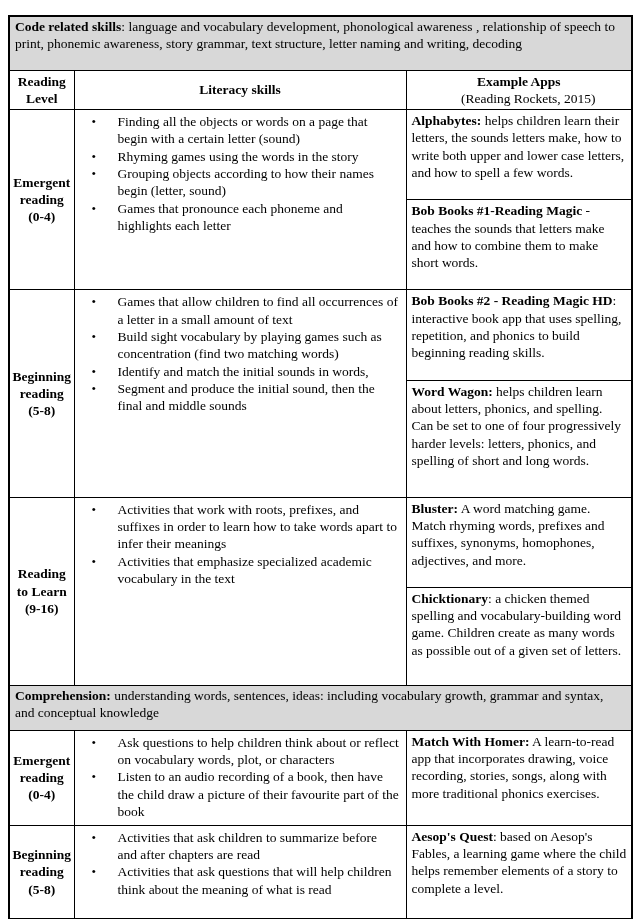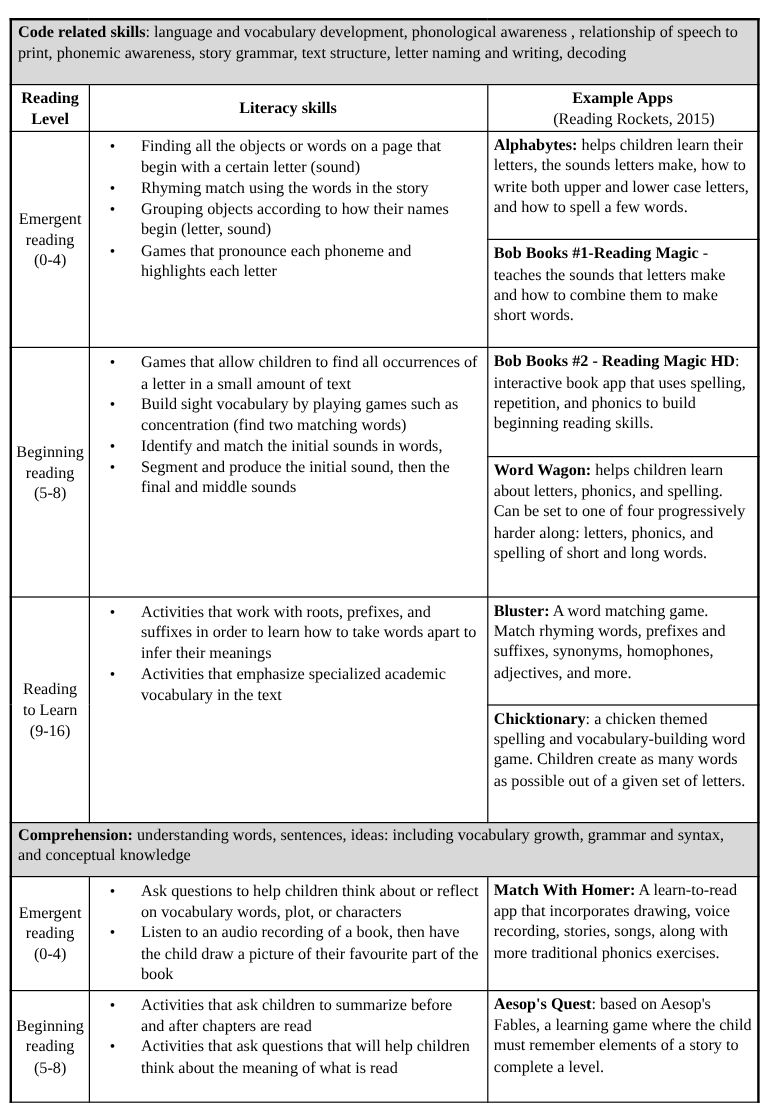--- a/index.html
+++ b/index.html
@@ -57,21 +57,21 @@
     padding: 2px;
   }
   .header-sub {
     font-weight: normal;
     display: block;
     padding-left: 19px;
   }
   .prewrap { white-space: pre-line; }
 
   .level-cell {
-    font-weight: normal;
+    font-weight: bold;
     text-align: center;
     vertical-align: middle !important;
     font-size: 13.5px;
     line-height: 17px;
     padding: 2px 1px;
   }
   .skills-cell {
     padding: 3px 4px 3px 0;
   }
   .bullet-item {
@@ -137,21 +137,21 @@
       <td class="level-cell prewrap" rowspan="2">Emergent
 reading
 (0-4)</td>
       <td class="skills-cell" rowspan="2">
         <div class="bullet-item">
           <span class="bullet-glyph">•</span>
           <span class="bullet-text">Finding all the objects or words on a page that begin with a certain letter (sound)</span>
         </div>
         <div class="bullet-item">
           <span class="bullet-glyph">•</span>
-          <span class="bullet-text">Rhyming match using the words in the story</span>
+          <span class="bullet-text">Rhyming games using the words in the story</span>
         </div>
         <div class="bullet-item">
           <span class="bullet-glyph">•</span>
           <span class="bullet-text">Grouping objects according to how their names begin (letter, sound)</span>
         </div>
         <div class="bullet-item">
           <span class="bullet-glyph">•</span>
           <span class="bullet-text">Games that pronounce each phoneme and highlights each letter</span>
         </div>
       </td>
@@ -186,21 +186,21 @@
           <span class="bullet-glyph">•</span>
           <span class="bullet-text">Segment and produce the initial sound, then the final and middle sounds</span>
         </div>
       </td>
       <td class="app-cell">
         <span class="b">Bob Books #2 - Reading Magic HD</span><span>: interactive book app that uses spelling, repetition, and phonics to build beginning reading skills.</span>
       </td>
     </tr>
     <tr class="h-r2b">
       <td class="app-cell">
-        <span class="b">Word Wagon:</span><span> helps children learn about letters, phonics, and spelling. Can be set to one of four progressively harder along: letters, phonics, and spelling of short and long words.</span>
+        <span class="b">Word Wagon:</span><span> helps children learn about letters, phonics, and spelling. Can be set to one of four progressively harder levels: letters, phonics, and spelling of short and long words.</span>
       </td>
     </tr>
 
     <tr class="h-r3a">
       <td class="level-cell prewrap" rowspan="2">Reading
 to Learn
 (9-16)</td>
       <td class="skills-cell" rowspan="2">
         <div class="bullet-item">
           <span class="bullet-glyph">•</span>
@@ -254,18 +254,18 @@
         <div class="bullet-item">
           <span class="bullet-glyph">•</span>
           <span class="bullet-text">Activities that ask children to summarize before and after chapters are read</span>
         </div>
         <div class="bullet-item">
           <span class="bullet-glyph">•</span>
           <span class="bullet-text">Activities that ask questions that will help children think about the meaning of what is read</span>
         </div>
       </td>
       <td class="app-cell">
-        <span class="b">Aesop's Quest</span><span>: based on Aesop's Fables, a learning game where the child must remember elements of a story to complete a level.</span>
+        <span class="b">Aesop's Quest</span><span>: based on Aesop's Fables, a learning game where the child helps remember elements of a story to complete a level.</span>
       </td>
     </tr>
   </tbody>
     </table>
 </div>
 
 </body></html>

